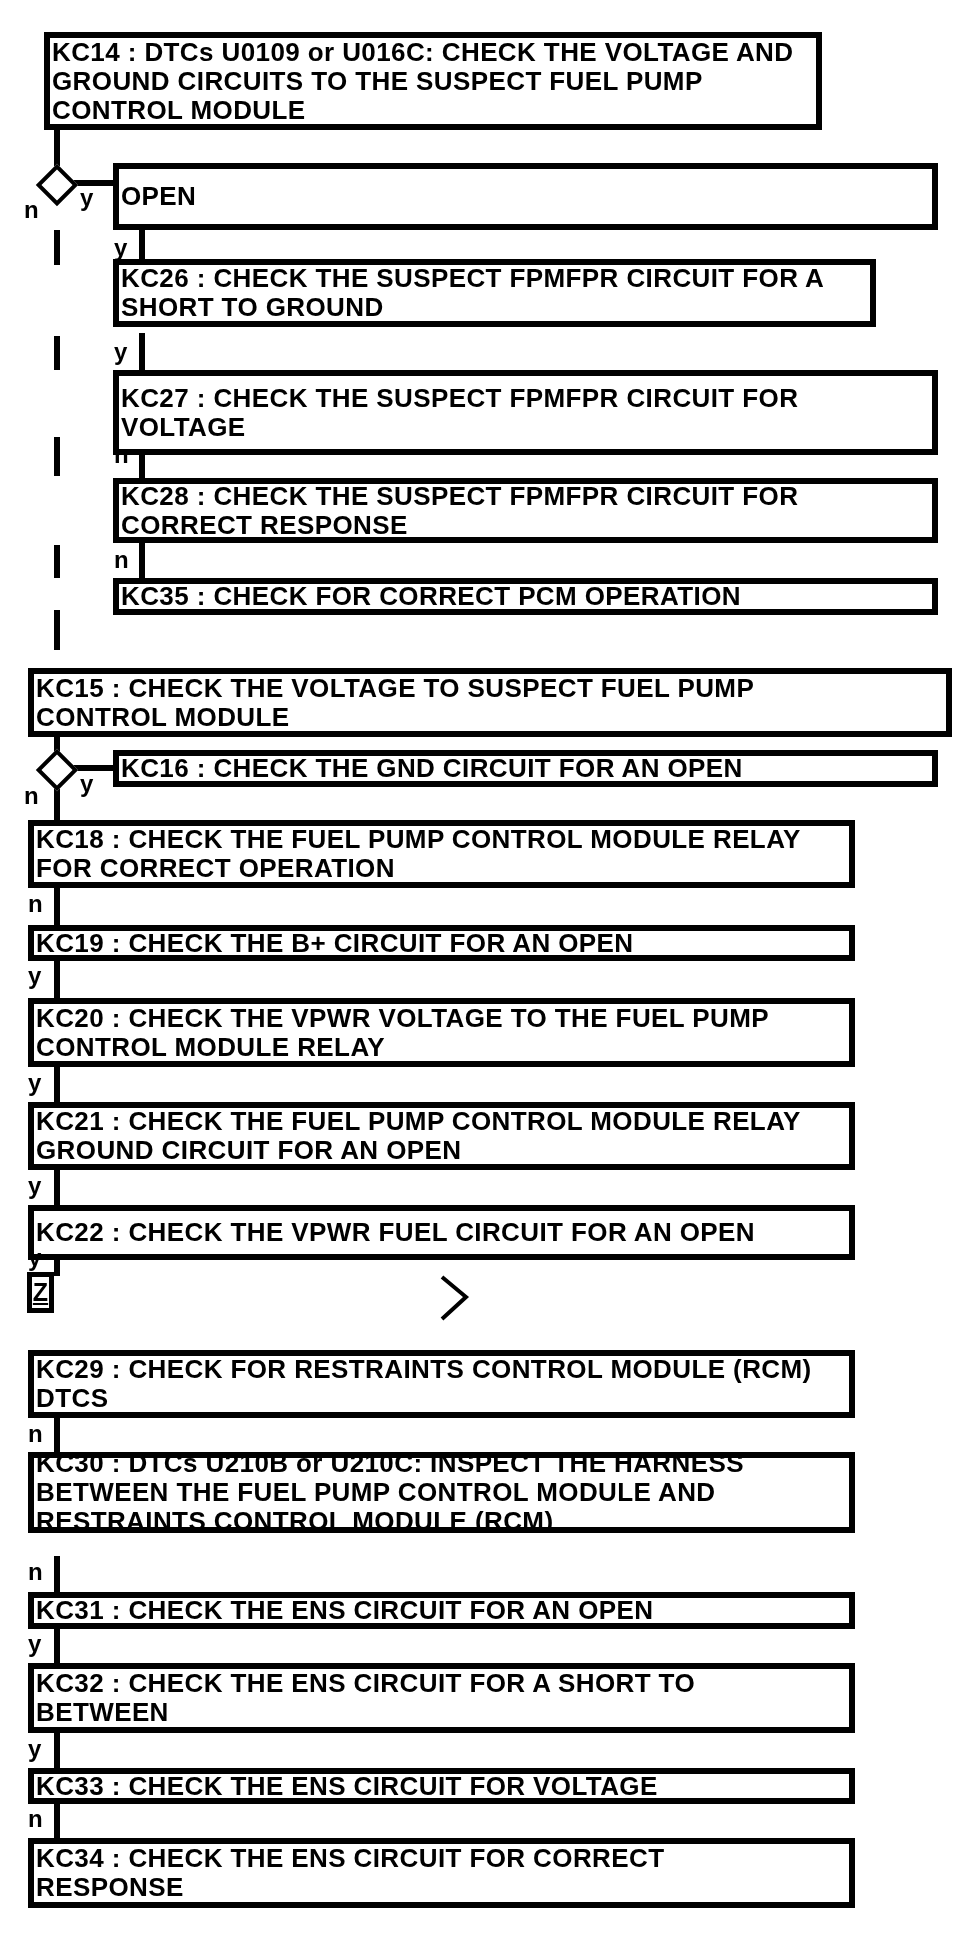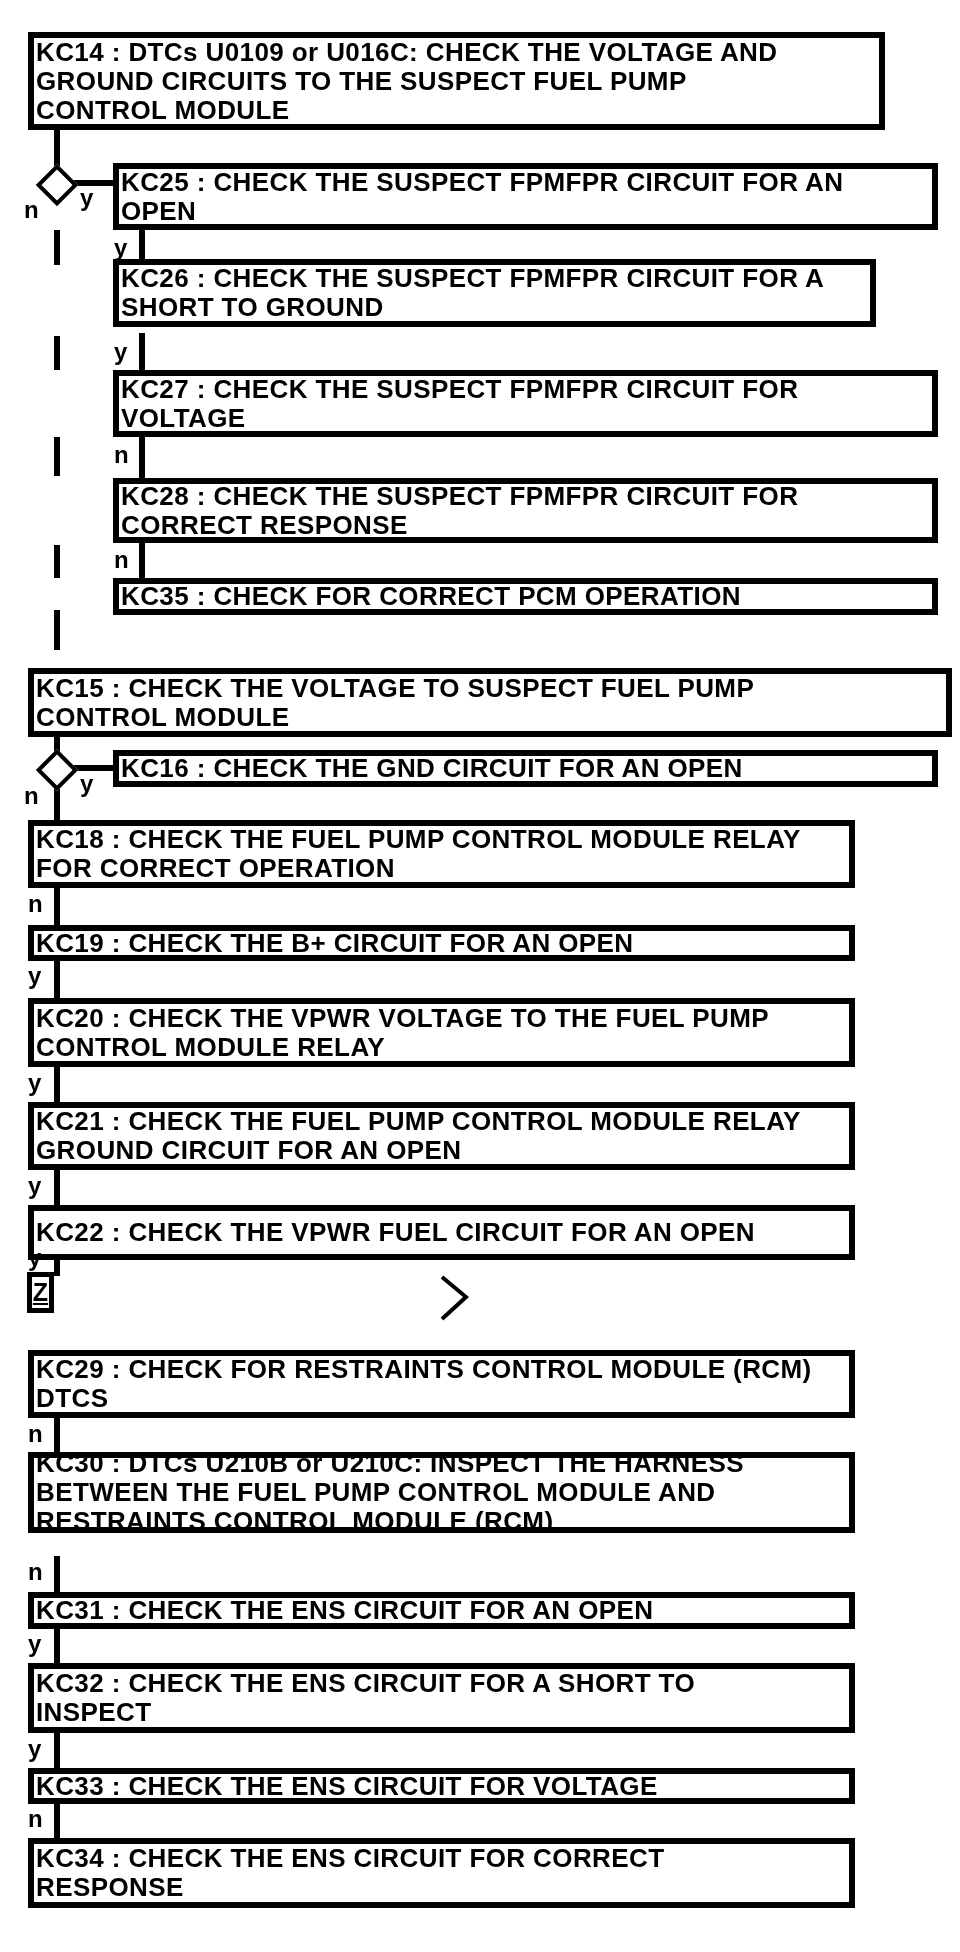--- a/index.html
+++ b/index.html
@@ -56,37 +56,36 @@
   <div class="vline" style="left:139px;top:333px;width:6px;height:40px"></div>
   <div class="vline" style="left:139px;top:437px;width:6px;height:44px"></div>
   <div class="vline" style="left:139px;top:543px;width:6px;height:38px"></div>
 
   <div class="hline" style="left:70px;top:180px;width:45px;height:6px"></div>
   <div class="hline" style="left:70px;top:765px;width:45px;height:6px"></div>
 
   <div class="diamond" style="left:42px;top:170px"></div>
   <div class="diamond" style="left:42px;top:755px"></div>
 
-  <div class="box" style="left:28px;top:32px;width:857px;height:98px">
+  <div class="box" style="left:44px;top:32px;width:778px;height:98px">
     <div class="ln">KC14 : DTCs U0109 or U016C: CHECK THE VOLTAGE AND</div>
     <div class="ln">GROUND CIRCUITS TO THE SUSPECT FUEL PUMP</div>
     <div class="ln">CONTROL MODULE</div>
   </div>
 
   <div class="box" style="left:113px;top:163px;width:825px;height:67px">
-    <div class="ln">KC25 : CHECK THE SUSPECT FPMFPR CIRCUIT FOR AN</div>
     <div class="ln">OPEN</div>
   </div>
 
   <div class="box" style="left:113px;top:259px;width:763px;height:68px">
     <div class="ln">KC26 : CHECK THE SUSPECT FPMFPR CIRCUIT FOR A</div>
     <div class="ln">SHORT TO GROUND</div>
   </div>
 
-  <div class="box" style="left:113px;top:370px;width:825px;height:67px">
+  <div class="box" style="left:113px;top:370px;width:825px;height:85px">
     <div class="ln">KC27 : CHECK THE SUSPECT FPMFPR CIRCUIT FOR</div>
     <div class="ln">VOLTAGE</div>
   </div>
 
   <div class="box" style="left:113px;top:478px;width:825px;height:65px">
     <div class="ln">KC28 : CHECK THE SUSPECT FPMFPR CIRCUIT FOR</div>
     <div class="ln">CORRECT RESPONSE</div>
   </div>
 
   <div class="box" style="left:113px;top:578px;width:825px;height:37px">
@@ -135,21 +134,21 @@
     <div class="ln">BETWEEN THE FUEL PUMP CONTROL MODULE AND</div>
     <div class="ln">RESTRAINTS CONTROL MODULE (RCM)</div>
   </div>
 
   <div class="box" style="left:28px;top:1592px;width:827px;height:37px">
     <div class="ln">KC31 : CHECK THE ENS CIRCUIT FOR AN OPEN</div>
   </div>
 
   <div class="box" style="left:28px;top:1663px;width:827px;height:70px">
     <div class="ln">KC32 : CHECK THE ENS CIRCUIT FOR A SHORT TO</div>
-    <div class="ln">INSPECT</div>
+    <div class="ln">BETWEEN</div>
   </div>
 
   <div class="box" style="left:28px;top:1768px;width:827px;height:36px">
     <div class="ln">KC33 : CHECK THE ENS CIRCUIT FOR VOLTAGE</div>
   </div>
 
   <div class="box" style="left:28px;top:1838px;width:827px;height:70px">
     <div class="ln">KC34 : CHECK THE ENS CIRCUIT FOR CORRECT</div>
     <div class="ln">RESPONSE</div>
   </div>

